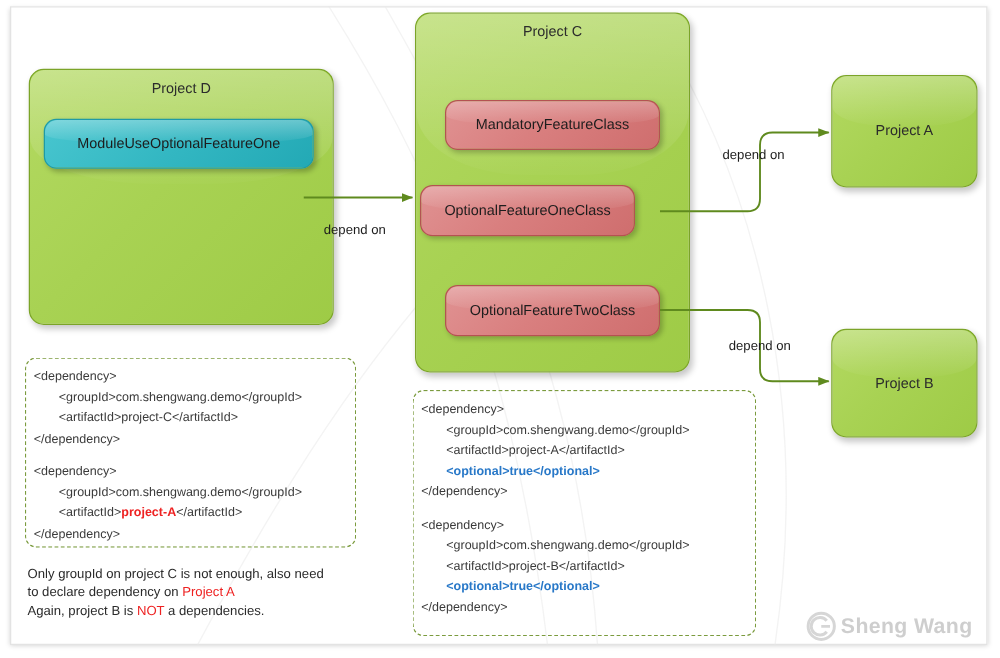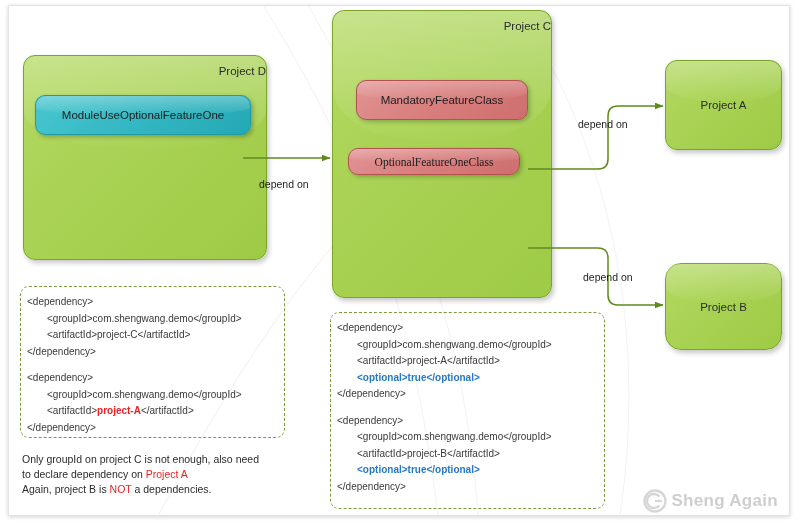--- a/index.html
+++ b/index.html
@@ -60,39 +60,39 @@
     height: 45%;
     border-radius: 12px 12px 40% 40%;
     background: linear-gradient(180deg, rgba(255,255,255,0.28), rgba(255,255,255,0.02));
     pointer-events: none;
   }
   .proj-title {
     position: absolute;
     left: 0;
     right: 0;
     top: 9px;
-    text-align: right;
+    text-align: center;
     font-size: 11.5px;
     color: #2c2c2c;
     z-index: 3;
   }
   .proj-title-mid {
     position: absolute;
     left: 0; right: 0; top: 50%;
     transform: translateY(-50%);
     text-align: center;
     font-size: 11.5px;
     color: #2c2c2c;
     z-index: 3;
   }
 
   #box-project-d { left: 23px;  top: 55px;  width: 244px; height: 205px; }
   #box-project-c { left: 332px; top: 10px;  width: 220px; height: 288px; }
   #box-project-a { left: 665px; top: 60px;  width: 117px; height: 90px;  }
-  #box-project-b { left: 665px; top: 263px; width: 117px; height: 87px; border-radius: 16px;  }
+  #box-project-b { left: 665px; top: 263px; width: 117px; height: 87px;  }
 
   
   .module {
     position: absolute;
     border-radius: 10px;
     border: 1px solid #1f9aa6;
     background: linear-gradient(135deg, #48c6cf 0%, #33b7c2 50%, #23a9b5 100%);
     box-shadow: 2px 2px 4px rgba(0,0,0,0.25);
     box-sizing: border-box;
     z-index: 4;
@@ -141,21 +141,21 @@
   .feature-label {
     position: absolute;
     left: 0; right: 0; top: 50%;
     transform: translateY(-50%);
     text-align: center;
     font-size: 11.5px;
     color: #1d1d1d;
     z-index: 3;
   }
   #feat-mandatory-feature-class     { left: 356px; top: 80px;  width: 172px; height: 40px; }
-  #feat-optional-feature-one-class  { left: 348px; top: 148px; width: 172px; height: 27px; font-family: Liberation Serif, serif; }
+  #feat-optional-feature-one-class  { left: 336px; top: 148px; width: 172px; height: 41px; }
   #feat-optional-feature-two-class  { left: 356px; top: 228px; width: 172px; height: 41px; }
 
   
   .connectors {
     position: absolute;
     left: 0; top: 0;
     width: 800px;
     height: 526px;
     pointer-events: none;
     z-index: 5;
@@ -256,20 +256,23 @@
 
   <div class="proj" id="box-project-c">
     <span class="proj-title">Project C</span>
   </div>
   <div class="feature" id="feat-mandatory-feature-class">
     <span class="feature-label">MandatoryFeatureClass</span>
   </div>
   <div class="feature" id="feat-optional-feature-one-class">
     <span class="feature-label">OptionalFeatureOneClass</span>
   </div>
+  <div class="feature" id="feat-optional-feature-two-class">
+    <span class="feature-label">OptionalFeatureTwoClass</span>
+  </div>
 
   <div class="proj" id="box-project-a">
     <span class="proj-title-mid">Project  A</span>
   </div>
   <div class="proj" id="box-project-b">
     <span class="proj-title-mid">Project B</span>
   </div>
 
   <svg class="connectors" viewBox="0 0 800 526" width="800" height="526">
     <defs>
@@ -304,16 +307,16 @@
     <div><span>to declare dependency on </span><span class="fn-red">Project A</span></div>
     <div><span>Again, project B is </span><span class="fn-red">NOT</span><span> a dependencies.</span></div>
   </div>
 
   <div id="watermark">
     <svg width="26" height="26" viewBox="0 0 26 26">
       <circle cx="13" cy="13" r="10.5" fill="none" stroke="#d2d2d2" stroke-width="2.4"></circle>
       <path d="M17.4,8.6 A7,7 0 1 0 17.4,17.4" fill="none" stroke="#d2d2d2" stroke-width="2.4"></path>
       <path d="M13,13 L20,13" stroke="#d2d2d2" stroke-width="2.2"></path>
     </svg>
-    <span class="wm-text">Sheng Again</span>
+    <span class="wm-text">Sheng Wang</span>
   </div>
 
 </div>
 
 </body></html>

